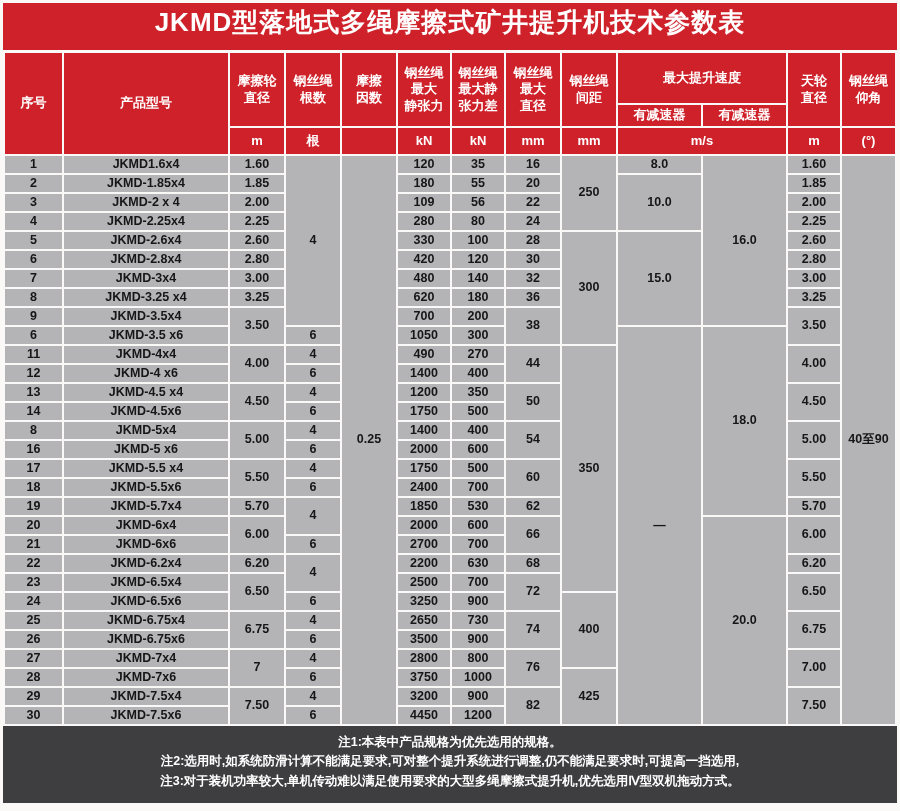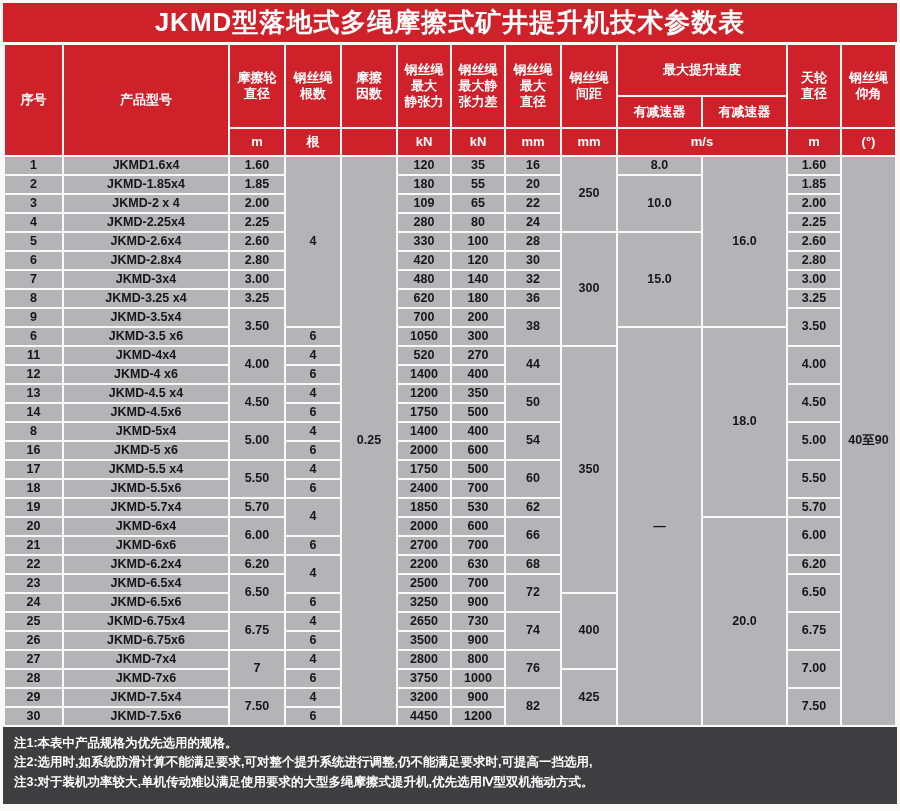--- a/index.html
+++ b/index.html
@@ -13,21 +13,21 @@
   html,body{margin:0;padding:0;}
   body{
     width:900px;height:811px;overflow:hidden;
     background:var(--page-bg);
     font-family:"Liberation Sans", sans-serif;
   }
   .page{width:900px;height:811px;padding:3px;}
   .title-bar{
     background:var(--red);
     color:#fff;
-    height:39px;
+    height:47px;
     line-height:39px;
     text-align:center;
     font-size:26px;
     font-weight:700;
     letter-spacing:1px;
     margin-bottom:1px;
   }
   table.spec{
     width:894px;
     table-layout:fixed;
@@ -39,21 +39,21 @@
     color:#fff;
     font-weight:700;
     font-size:13px;
     text-align:center;
     vertical-align:middle;
     white-space:pre-line;
     padding:0;
     line-height:1.25;
   }
   table.spec thead tr.h1 th{height:50px;}
-  table.spec thead tr.h2 th{height:30px;}
+  table.spec thead tr.h2 th{height:21px;}
   table.spec thead tr.h3 th{height:26px;}
   table.spec td{
     background:var(--cell);
     color:var(--ink);
     font-weight:700;
     font-size:12.5px;
     text-align:center;
     vertical-align:middle;
     height:17px;
     padding:0;
@@ -61,21 +61,21 @@
   }
   .notes{
     background:var(--note-bg);
     color:#fff;
     height:77px;
     padding:7px 11px;
     font-size:12.5px;
     font-weight:700;
     line-height:1.55;
   }
-  .notes div{white-space:nowrap;}
+  .notes div{white-space:nowrap;text-align:center;}
 </style>
 </head>
 <body>
 
 <div class="page">
   <div class="title-bar">JKMD型落地式多绳摩擦式矿井提升机技术参数表</div>
 
   <table class="spec">
     <colgroup>
       <col style="width:57px">
@@ -160,21 +160,21 @@
           <td rowspan="1">55</td>
           <td rowspan="1">20</td>
           <td rowspan="3">10.0</td>
           <td rowspan="1">1.85</td>
         </tr>
         <tr>
           <td rowspan="1">3</td>
           <td rowspan="1">JKMD-2 x 4</td>
           <td rowspan="1">2.00</td>
           <td rowspan="1">109</td>
-          <td rowspan="1">65</td>
+          <td rowspan="1">56</td>
           <td rowspan="1">22</td>
           <td rowspan="1">2.00</td>
         </tr>
         <tr>
           <td rowspan="1">4</td>
           <td rowspan="1">JKMD-2.25x4</td>
           <td rowspan="1">2.25</td>
           <td rowspan="1">280</td>
           <td rowspan="1">80</td>
           <td rowspan="1">24</td>
@@ -234,21 +234,21 @@
           <td rowspan="1">1050</td>
           <td rowspan="1">300</td>
           <td rowspan="21">—</td>
           <td rowspan="10">18.0</td>
         </tr>
         <tr>
           <td rowspan="1">11</td>
           <td rowspan="1">JKMD-4x4</td>
           <td rowspan="2">4.00</td>
           <td rowspan="1">4</td>
-          <td rowspan="1">520</td>
+          <td rowspan="1">490</td>
           <td rowspan="1">270</td>
           <td rowspan="2">44</td>
           <td rowspan="13">350</td>
           <td rowspan="2">4.00</td>
         </tr>
         <tr>
           <td rowspan="1">12</td>
           <td rowspan="1">JKMD-4 x6</td>
           <td rowspan="1">6</td>
           <td rowspan="1">1400</td>

